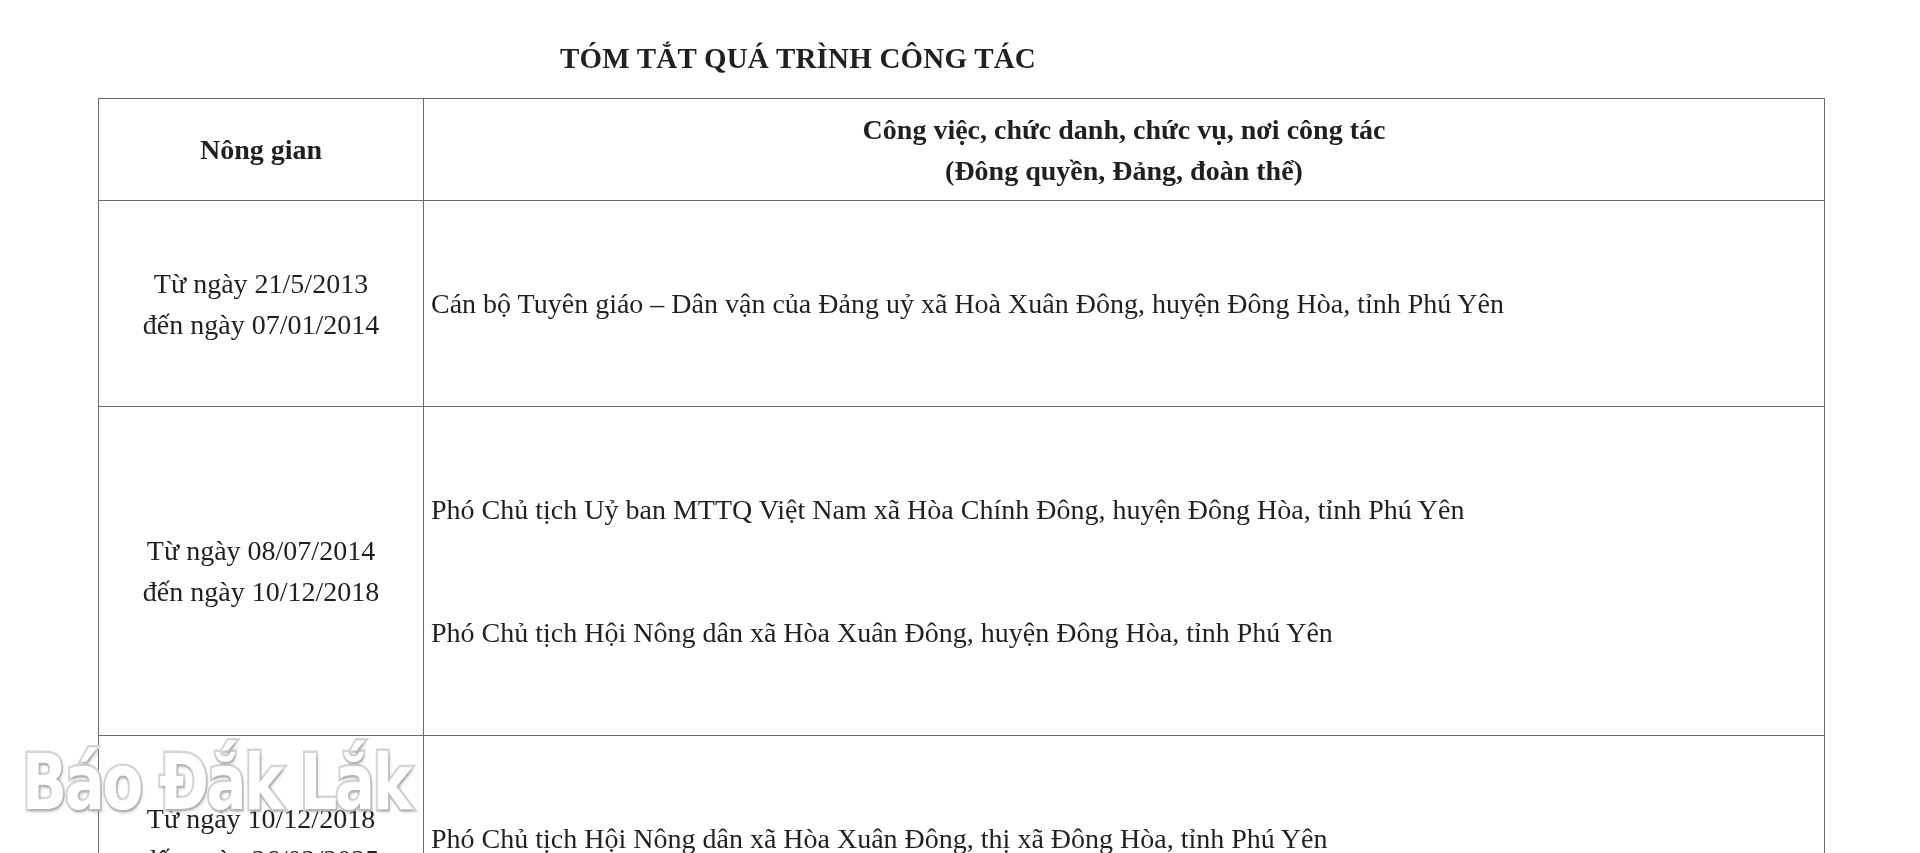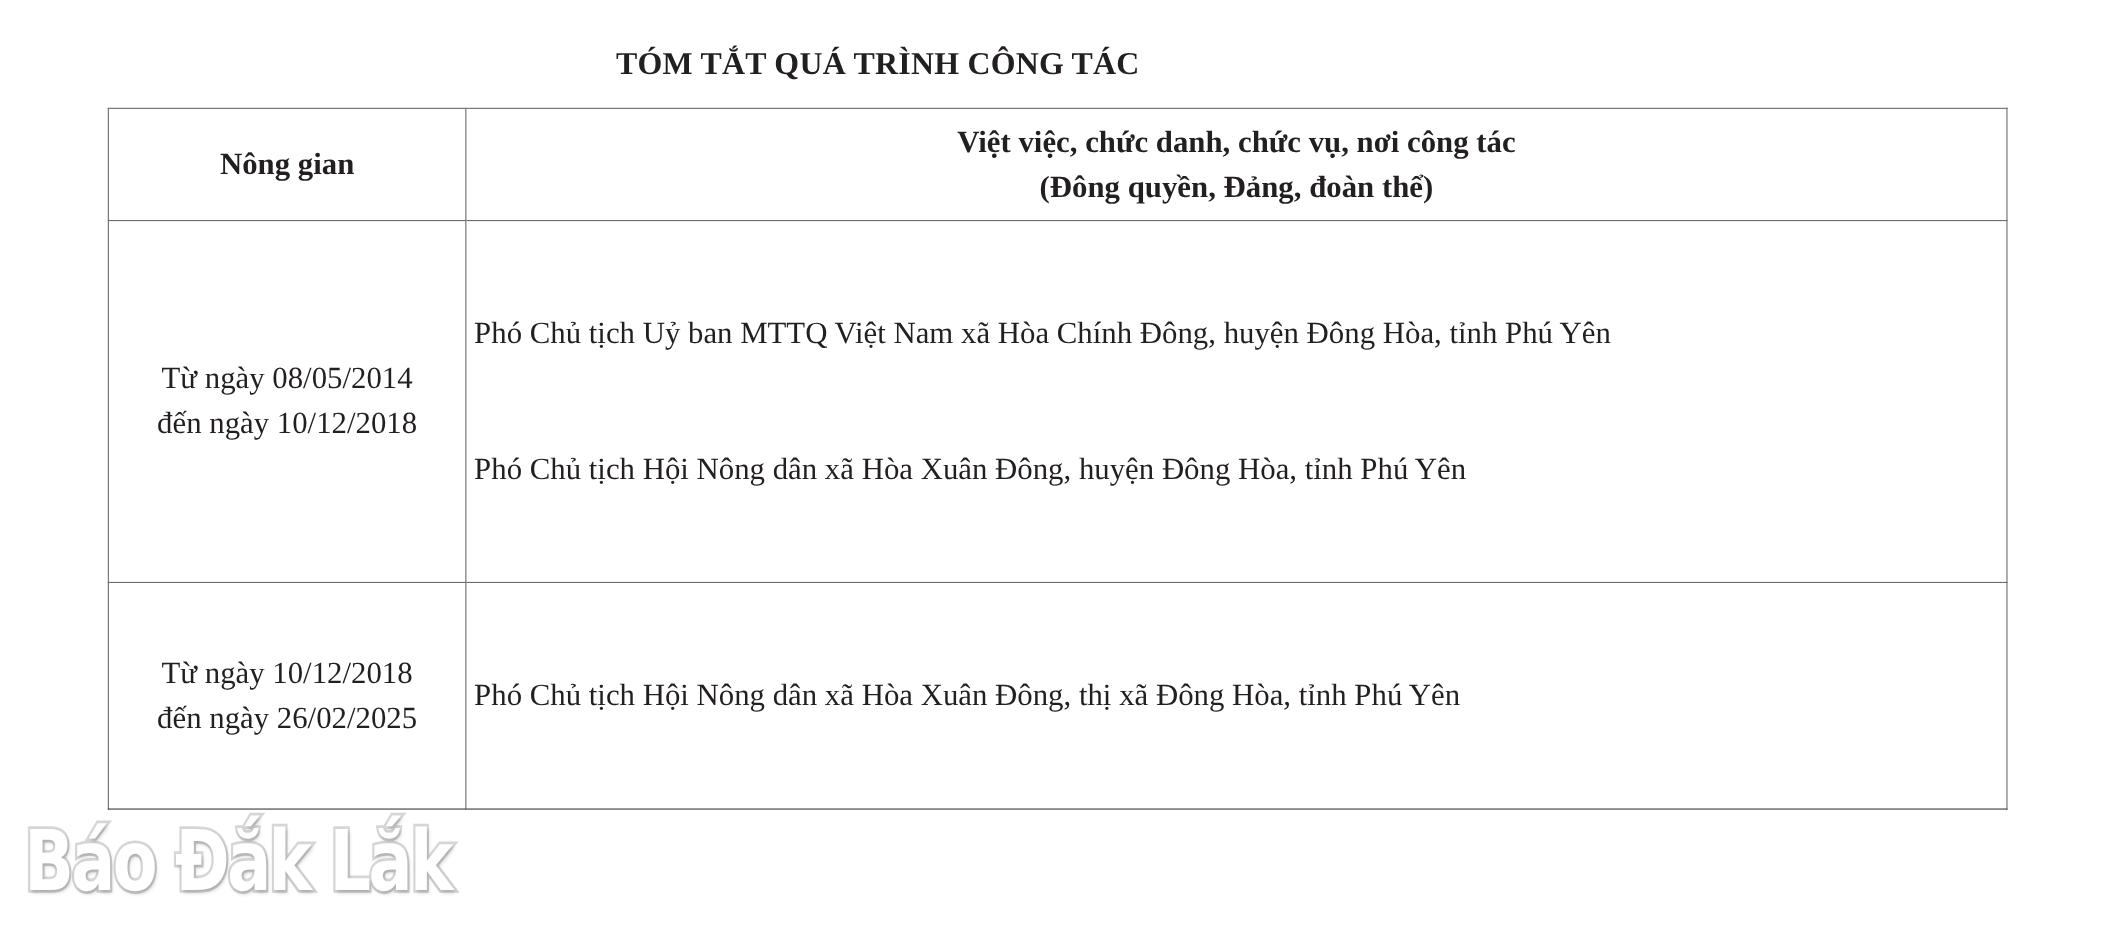--- a/index.html
+++ b/index.html
@@ -89,29 +89,38 @@
   <colgroup>
     <col class="c-time">
     <col class="c-desc">
   </colgroup>
   <thead>
     <tr>
       <th>
         <span class="line">Nông gian</span>
       </th>
       <th>
-        <span class="line">Việt việc, chức danh, chức vụ, nơi công tác</span>
+        <span class="line">Công việc, chức danh, chức vụ, nơi công tác</span>
         <span class="line">(Đông quyền, Đảng, đoàn thể)</span>
       </th>
     </tr>
   </thead>
   <tbody>
     <tr>
       <td class="time">
-        <span class="line">Từ ngày 08/05/2014</span>
+        <span class="line">Từ ngày 21/5/2013</span>
+        <span class="line">đến ngày 07/01/2014</span>
+      </td>
+      <td class="desc">
+        <span class="line">Cán bộ Tuyên giáo – Dân vận của Đảng uỷ xã Hoà Xuân Đông, huyện Đông Hòa, tỉnh Phú Yên</span>
+      </td>
+    </tr>
+    <tr>
+      <td class="time">
+        <span class="line">Từ ngày 08/07/2014</span>
         <span class="line">đến ngày 10/12/2018</span>
       </td>
       <td class="desc">
         <span class="line">Phó Chủ tịch Uỷ ban MTTQ Việt Nam xã Hòa Chính Đông, huyện Đông Hòa, tỉnh Phú Yên</span>
         <span class="line">Phó Chủ tịch Hội Nông dân xã Hòa Xuân Đông, huyện Đông Hòa, tỉnh Phú Yên</span>
       </td>
     </tr>
     <tr>
       <td class="time">
         <span class="line">Từ ngày 10/12/2018</span>

